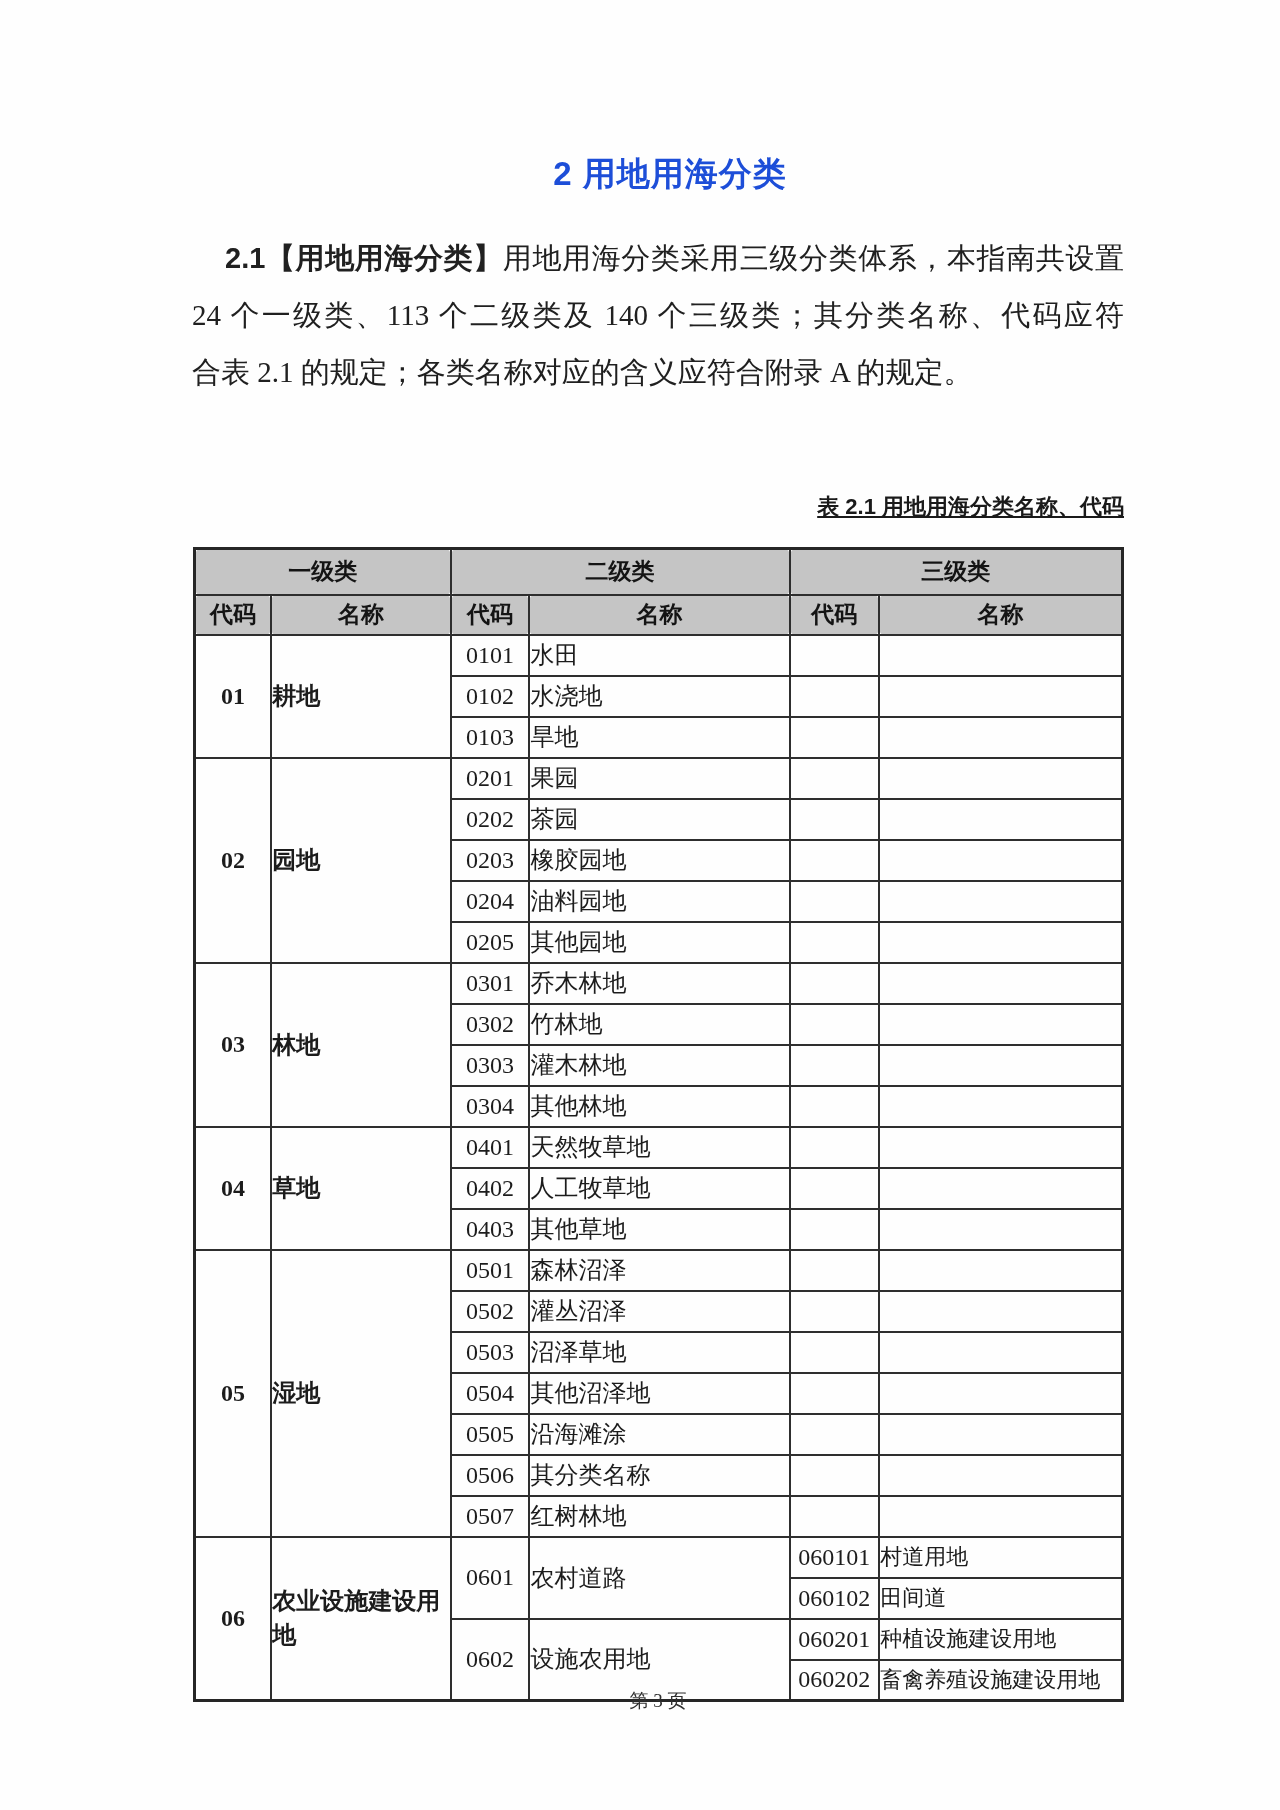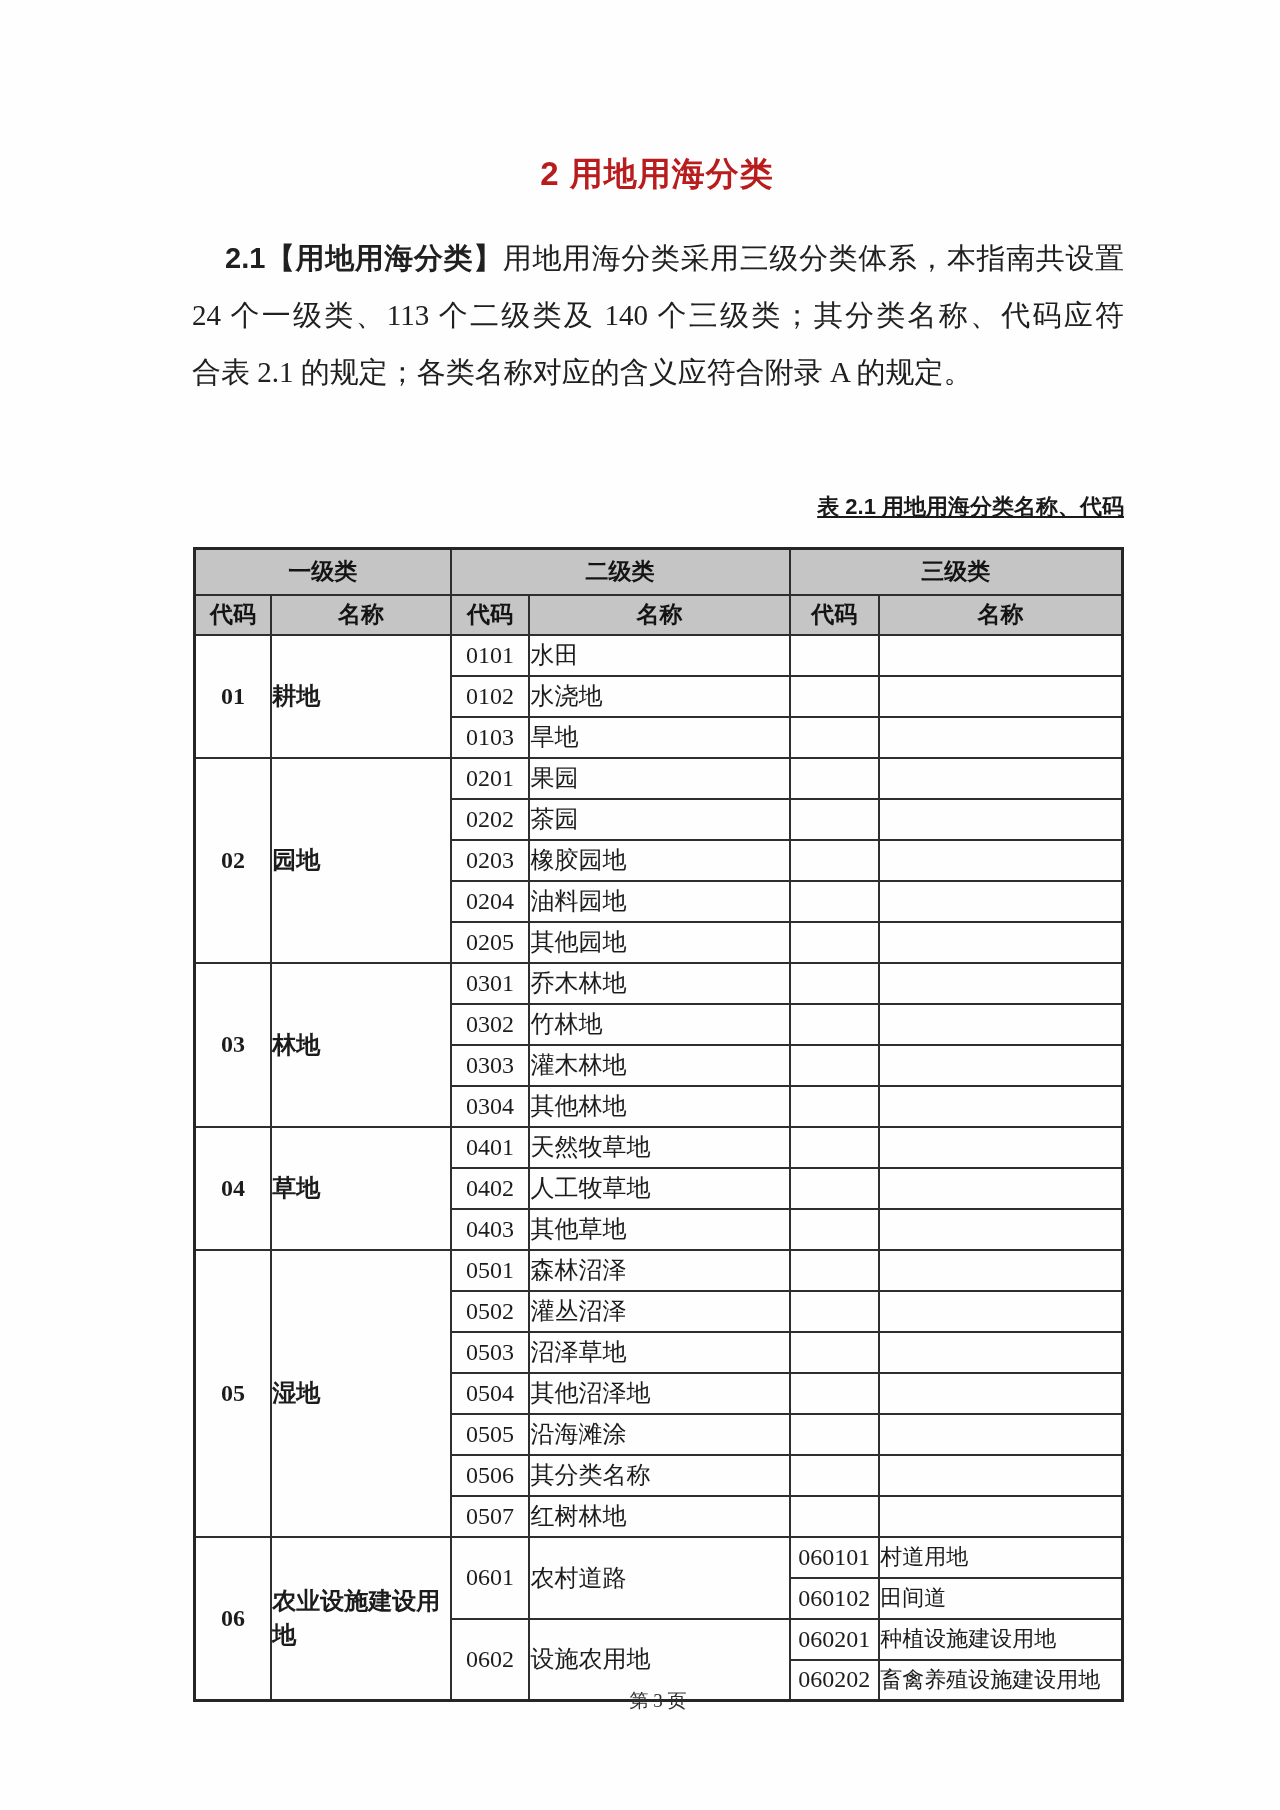--- a/index.html
+++ b/index.html
@@ -12,28 +12,28 @@
     position:relative;
     width:1280px;
     height:1810px;
     background:#fefefe;
     color:#1c1c1c;
     font-family:var(--serif);
     overflow:hidden;
   }
   .doc-title{
     position:absolute;
-    left:191px; top:152px;
+    left:204px; top:152px;
     width:932px;
     text-align:center;
     font-family:var(--sans);
     font-weight:bold;
     font-size:33px;
     letter-spacing:1px;
-    color:#b91c1c;
+    color:#1d4ed8;
   }
   .paragraph{
     position:absolute;
     left:192px; top:230px;
     width:932px;
     font-size:29px;
     line-height:57px;
     color:#202020;
   }
   .para-line{
@@ -81,20 +81,21 @@
   thead tr.group-row{ height:46px; }
   thead tr.cols-row{ height:40px; }
   tbody tr{ height:41px; }
   th.hdr{
     background:#c5c5c5;
     font-family:var(--sans);
     font-weight:bold;
     font-size:23px;
     text-align:center;
     color:#141414;
+    border-radius:6px;
   }
   td.code{
     text-align:center;
     font-family:var(--serif);
   }
   td.name{
     text-align:left;
     padding-left:16px;
     font-family:var(--serif);
   }

